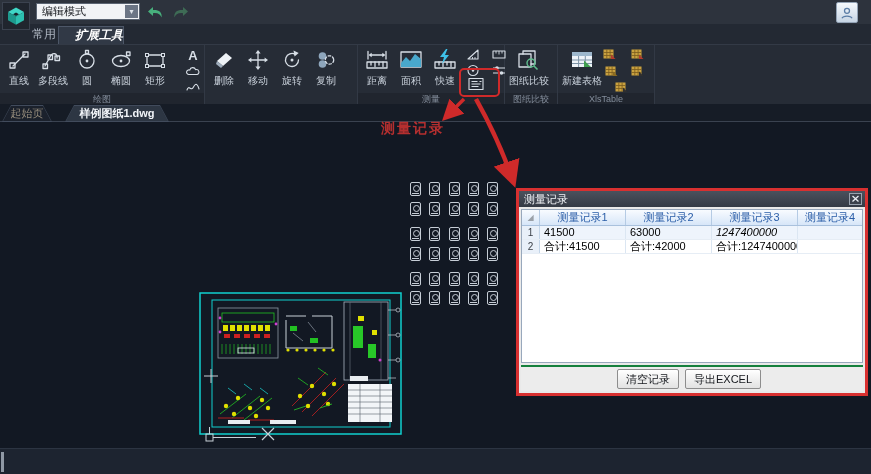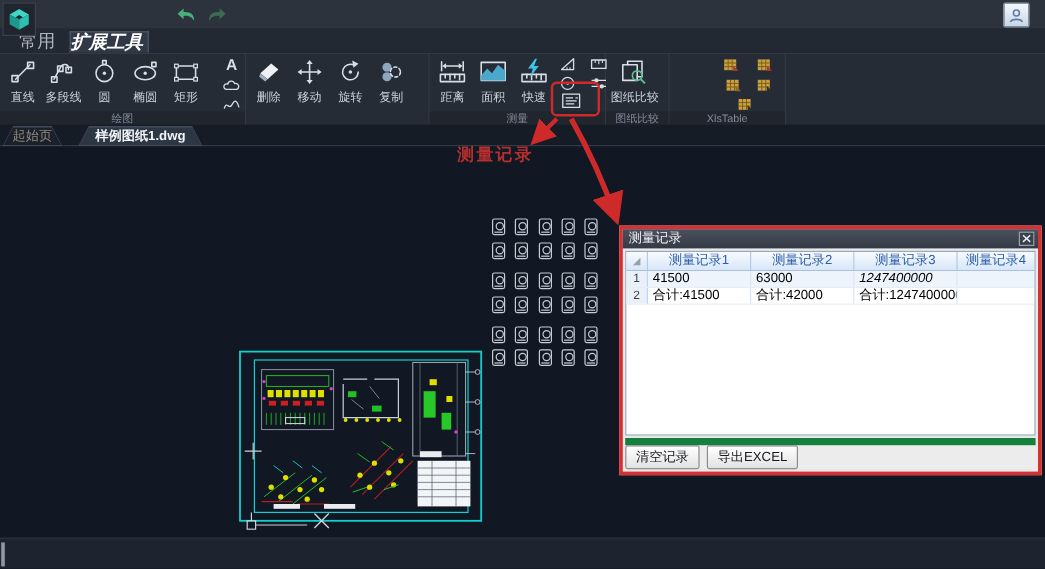--- a/index.html
+++ b/index.html
@@ -17,22 +17,22 @@
              color:#dde2e9; font-size:8px; line-height:13px; text-align:center; }
   .tb-arrow { position:absolute; top:5px; width:20px; height:14px; z-index:5; }
   .win-title { position:absolute; left:200px; right:200px; top:0; height:24px; line-height:24px;
                text-align:center; font-size:11px; color:#9098a4; }
   .user-btn { position:absolute; right:13px; top:2px; width:22px; height:21px; border:1px solid #93a3b6;
               border-radius:2px; background:linear-gradient(#f5f9fd,#c7d5e4); display:flex;
               align-items:center; justify-content:center; }
 
   
   .tabrow { position:absolute; left:0; top:24px; width:871px; height:20px; background:#232933; }
-  .rtab { position:absolute; top:2px; height:18px; line-height:17px; font-size:15px; color:#aeb6c2;
-          text-align:left; cursor:default; }
+  .rtab { position:absolute; top:2px; height:18px; line-height:17px; font-size:12px; color:#aeb6c2;
+          text-align:right; cursor:default; }
   .rtab.active { background:#313946; border:1px solid #4d5768; border-bottom:none; color:#ffffff; font-weight:bold;font-style:italic; }
 
   
   .ribbon { position:absolute; left:0; top:44px; width:871px; height:60px; background:#262c36;
             border-top:1px solid #333a46; }
   .rgroup { position:absolute; top:0; height:60px; border-right:1px solid #323945; }
   .rgroup-label { position:absolute; left:0; right:0; bottom:0; height:12px; background:#20252e;
             color:#828c9a; font-size:9px; line-height:12px; text-align:center; }
   .bigbtns { position:absolute; left:2px; top:1px; display:flex; align-items:flex-start; }
   .bigbtn { min-width:34px; height:46px; display:flex; flex-direction:column; align-items:center;
@@ -78,21 +78,21 @@
   .th { font-size:11px; color:#2b5ea8; text-align:center; line-height:15px;
         border-right:1px solid #b5cbe4; }
   .th.corner { color:#9aa0a8; font-size:8px; line-height:16px; }
   .trow { display:flex; height:14px; border-bottom:1px solid #e6edf5; background:#ffffff; }
   .trow.tint { background:#eef4fc; }
   .td-num { background:#e9f0f9; border-right:1px solid #c3d5e8; font-size:10px; color:#3a3f46;
             text-align:center; line-height:13px; }
   .td { font-size:11px; color:#000; padding-left:4px; line-height:13px; border-right:1px solid #dbe6f2;
         white-space:nowrap; overflow:hidden; }
   .dlg-foot { position:absolute; left:2px; right:2px; bottom:2px; height:26px; background:#ececec;
-        border-top:6px solid #15803d; display:flex; justify-content:flex-start; align-items:center;
+        border-top:2px solid #15803d; display:flex; justify-content:center; align-items:center;
         gap:6px; padding-right:6px; }
   .dlg-btn { height:20px; padding:0 8px; font-size:11px; color:#15181d;
         background:linear-gradient(#ffffff,#e2e2e2); border:1px solid #8d8d8d; border-radius:2px;
         line-height:18px; cursor:default; }
 
   
   .overlay { position:absolute; left:0; top:0; z-index:48; pointer-events:none; }
   .statusbar { position:absolute; left:0; top:448px; width:871px; height:26px; background:#1d2430;
         border-top:1px solid #2c3442; }
   .status-sliver { position:absolute; left:1px; top:3px; width:3px; height:20px; background:#8f98a4; }
@@ -102,20 +102,24 @@
 
 <div class="titlebar">
   <div class="logo">
     <svg width="20" height="20" viewBox="0 0 20 20">
       <path d="M10 1.5 L18 6 10 10.5 2 6 Z" fill="#3fd6c6"></path>
       <path d="M2 6 L10 10.5 V18.8 L2 14.3 Z" fill="#1d998d"></path>
       <path d="M18 6 L10 10.5 V18.8 L18 14.3 Z" fill="#2cc0b0"></path>
       <path d="M7 8.3 L10 10 13 8.3 10 6.6 Z" fill="#16222b"></path>
     </svg>
   </div>
+  <div class="mode-dd">
+    <span>编辑模式</span>
+    <span class="dd-btn">▾</span>
+  </div>
   <div class="tb-arrow" style="left:146px">
     <svg width="18" height="14" viewBox="0 0 18 14">
         <path d="M7 2 L2 6.5 L7 11 V8.2 C12 7.6 14.5 9.6 15.6 12.6 C16.2 7 13 4.7 7 5 Z" fill="#47b07c"></path>
       </svg>
   </div>
   <div class="tb-arrow" style="left:172px">
     <svg width="18" height="14" viewBox="0 0 18 14">
         <g transform="scale(-1,1) translate(-18,0)">
           <path d="M7 2 L2 6.5 L7 11 V8.2 C12 7.6 14.5 9.6 15.6 12.6 C16.2 7 13 4.7 7 5 Z" fill="#3e6b55"></path>
         </g>
@@ -330,20 +334,33 @@
               <circle cx="15" cy="15" r="4" fill="none" stroke="#5fbe8e" stroke-width="1.4"></circle>
               <path d="M18 18 l3.5 3.5" stroke="#5fbe8e" stroke-width="1.6"></path>
             </svg>
           </div>
           <div class="blabel">图纸比较</div>
         </div>
       </div>
       <div class="rgroup-label">图纸比较</div>
     </div>
     <div class="rgroup" style="left: 558px; width: 97px;">
+      <div class="bigbtns">
+        <div class="bigbtn">
+          <div class="bicon">
+            <svg width="26" height="24" viewBox="0 0 26 24">
+              <rect x="3" y="4" width="20" height="15" fill="#eef3f8"></rect>
+              <rect x="3" y="4" width="20" height="4" fill="#9db7cc"></rect>
+              <path d="M3 12 h20 M3 15.5 h20 M9.6 8 v11 M16.3 8 v11" stroke="#7d93a6" stroke-width="1"></path>
+              <path d="M15 12.5 l7 6.5 h-7 Z" fill="#3f9e4f"></path>
+            </svg>
+          </div>
+          <div class="blabel">新建表格</div>
+        </div>
+      </div>
       <div class="smallbtn" style="left: 42px; top: 3px;">
         <div><svg width="15" height="14" viewBox="0 0 15 14">
             <rect x="1.5" y="2.5" width="10" height="9" fill="#c9a13f"></rect>
             <path d="M1.5 5.5 h10 M1.5 8.5 h10 M4.8 2.5 v9 M8.1 2.5 v9" stroke="#7a5c1e" stroke-width="0.8"></path>
             <path d="M9 7.5 l4.5 4.5 h-4.5 Z" fill="#b03b2e"></path>
           </svg></div>
       </div>
       <div class="smallbtn" style="left: 70px; top: 3px;">
         <div><svg width="15" height="14" viewBox="0 0 15 14">
             <rect x="1.5" y="2.5" width="10" height="9" fill="#c9a13f"></rect>

